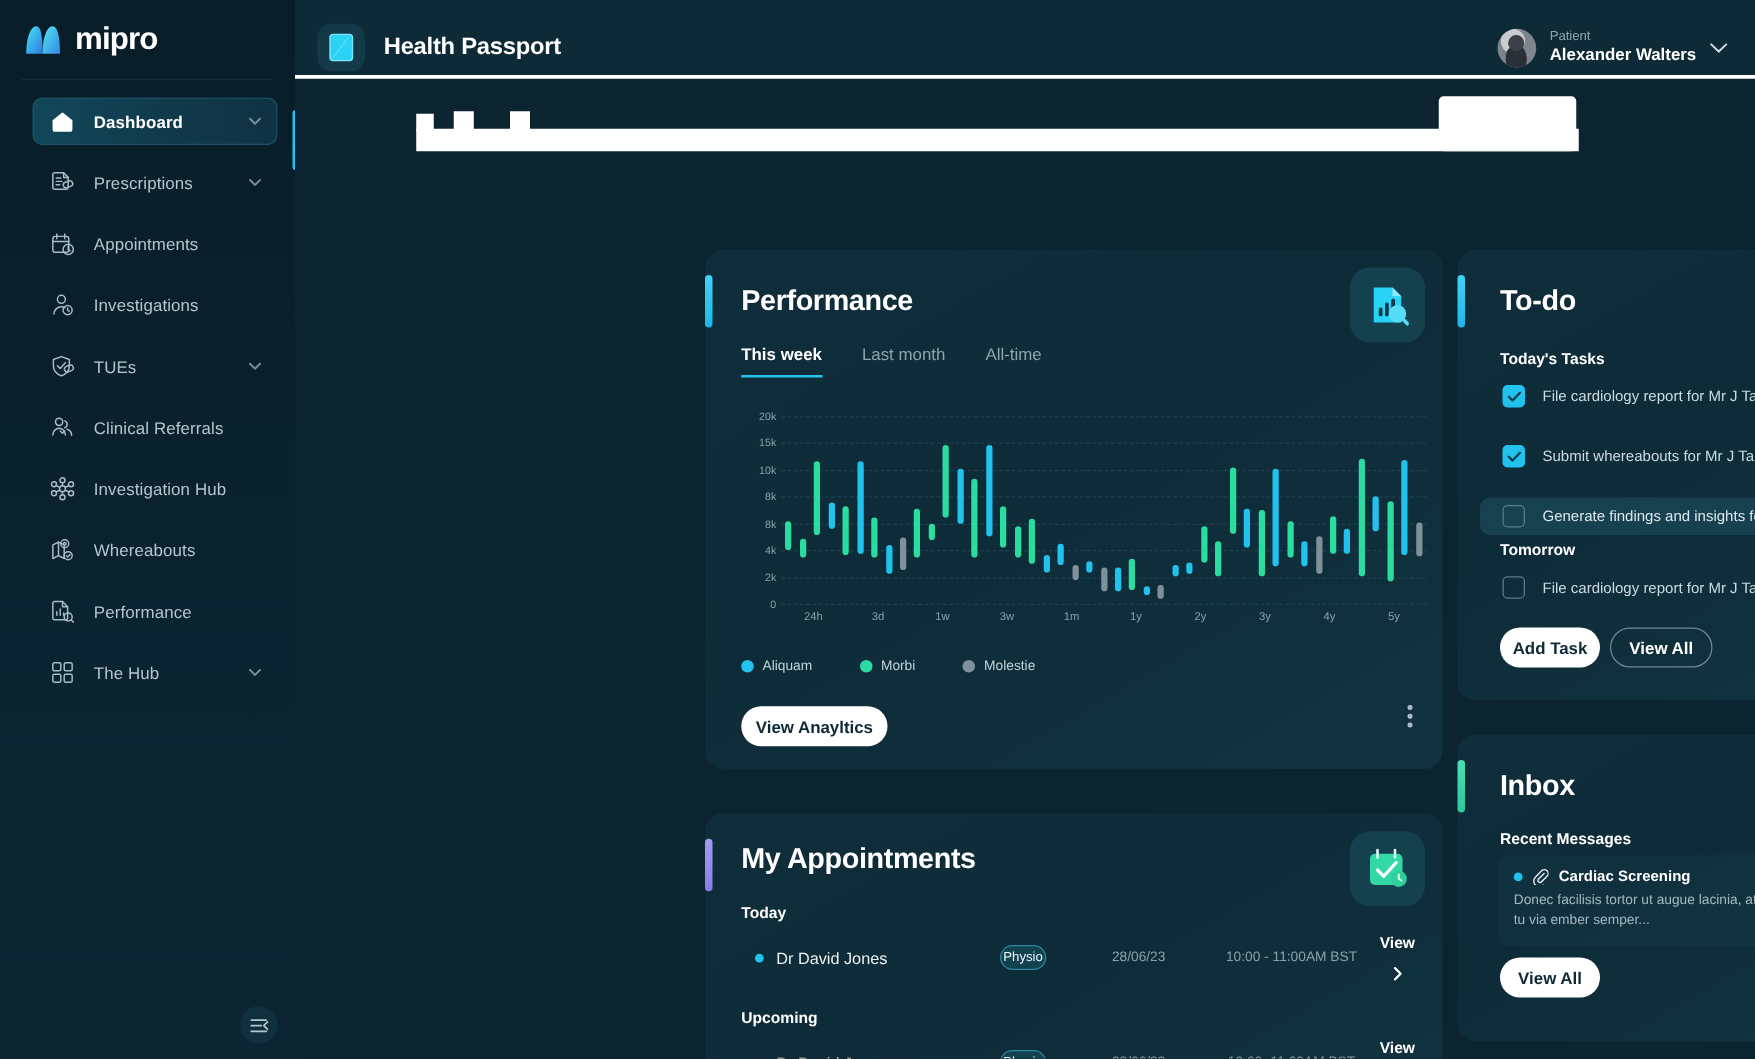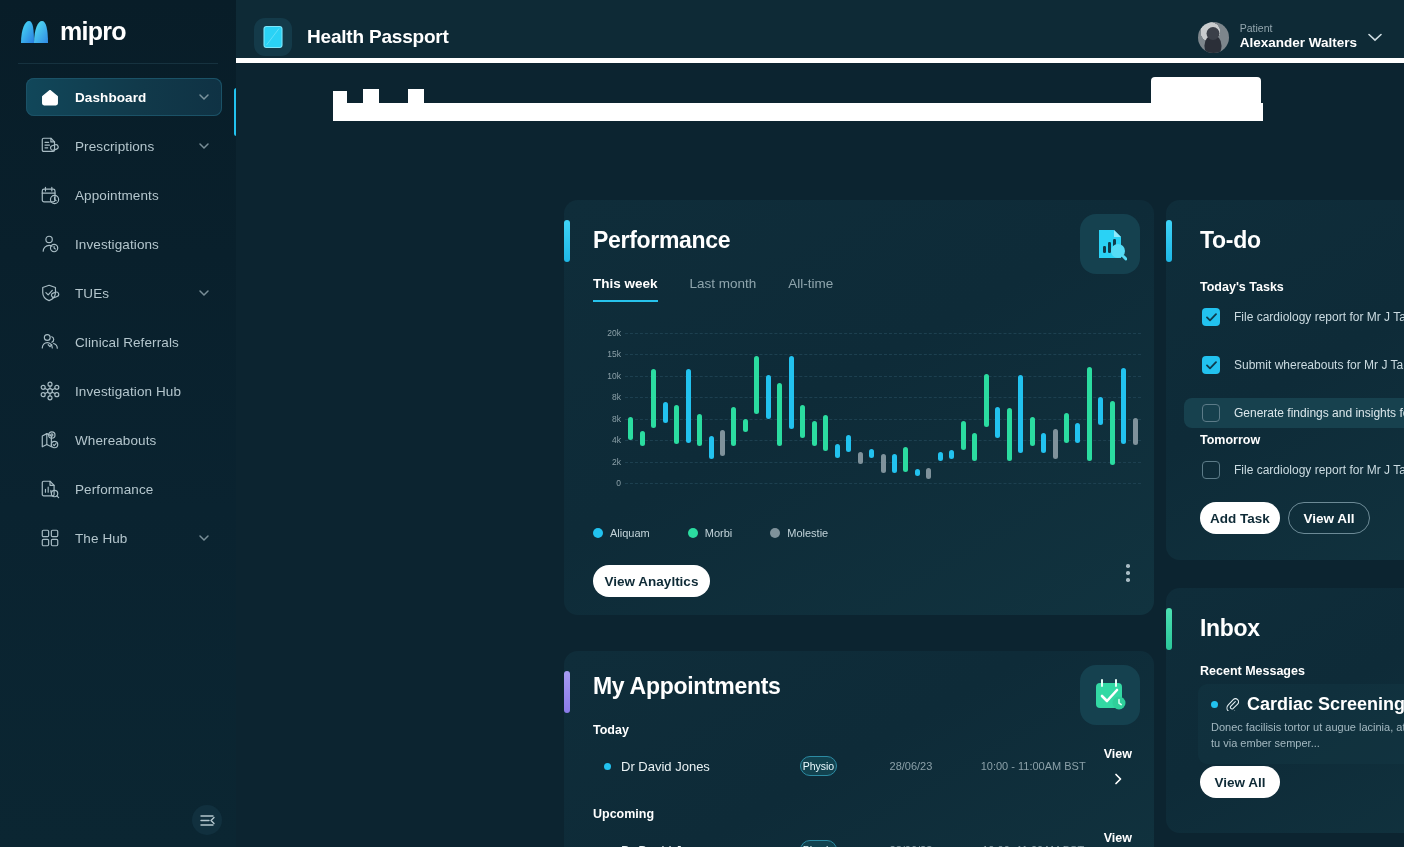--- a/index.html
+++ b/index.html
@@ -54,21 +54,21 @@
   .sb-scroll-track {
     position: absolute; left: 236px; top: 63px; width: 1.5px; height: 784px;
     background: #143141;
   }
 
   
   .main { flex: 1; height: 847px; position: relative; background: #0c2430; overflow: hidden; }
   .topbar {
     height: 63px; display: flex; align-items: center;
     background: #0e2a36; padding: 16px 22px 0 18px;
-    border-bottom: 5px solid #ffffff;
+    border-bottom: 3px solid #ffffff;
   }
   .app-badge {
     width: 38px; height: 38px; border-radius: 11px;
     background: #143a49; display: flex; align-items: center; justify-content: center;
     flex: 0 0 38px;
   }
   .app-title { font-size: 19px; font-weight: 700; color: #fff; margin-left: 15px; letter-spacing: -.2px; }
   .user-box { margin-left: auto; display: flex; align-items: center; gap: 11px; cursor: pointer; }
   .avatar {
     width: 31px; height: 31px; border-radius: 50%;
@@ -159,21 +159,21 @@
   .cb.on { background: #22c2ef; }
   .cb.off { border: 1.5px solid #5c7b88; }
   .task-text { font-size: 12px; color: #cbdbe1; }
   .task.hl .task-text { color: #dbe7eb; }
 
   
   #inbox { left: 930px; top: 525px; width: 340px; height: 245px; }
   .msg { background: #14394766; border-radius: 9px; padding: 10px 13px 12px 13px; }
   .msg-head { display: flex; align-items: center; gap: 8px; }
   .msg-dot { width: 7px; height: 7px; border-radius: 50%; background: #22c2ef; flex:0 0 7px; }
-  .msg-title { font-size: 18px; font-weight: 700; color: #fff; text-align: center; }
+  .msg-title { font-size: 12px; font-weight: 700; color: #fff; text-align: center; }
   .msg-body { font-size: 11px; color: #a3b8c0; line-height: 1.45; margin-top: 5px; }
 
   
   #appts { left: 328px; top: 588px; width: 590px; height: 260px; }
   .ap-group { font-size: 12.5px; font-weight: 700; color: #fff; }
   .ap-row { display: flex; align-items: center; height: 26px; }
   .ap-dot { width: 7px; height: 7px; border-radius: 50%; background: #22c2ef; margin-right: 10px; flex:0 0 7px;}
   .ap-name { font-size: 13px; color: #eaf2f4; }
   .ap-tag {
     font-size: 10.5px; color: #eafaff; background: #12424f;
@@ -465,20 +465,32 @@
             <div class="bar" style="left: 416.033px; top: 99.75px; height: 20.25px; background: rgb(34, 194, 239);"></div>
             <div class="bar" style="left: 427.5px; top: 96px; height: 30px; background: rgb(127, 146, 155);"></div>
             <div class="bar" style="left: 438.967px; top: 80.25px; height: 30px; background: rgb(43, 220, 160);"></div>
             <div class="bar" style="left: 450.433px; top: 90px; height: 19.5px; background: rgb(34, 194, 239);"></div>
             <div class="bar" style="left: 461.9px; top: 33.75px; height: 93.75px; background: rgb(43, 220, 160);"></div>
             <div class="bar" style="left: 473.367px; top: 63.75px; height: 28.5px; background: rgb(34, 194, 239);"></div>
             <div class="bar" style="left: 484.833px; top: 67.5px; height: 64.5px; background: rgb(43, 220, 160);"></div>
             <div class="bar" style="left: 496.3px; top: 34.5px; height: 76.5px; background: rgb(34, 194, 239);"></div>
             <div class="bar" style="left: 507.767px; top: 84.75px; height: 27px; background: rgb(127, 146, 155);"></div>
           </div>
+        <div class="x-axis" id="x-axis">
+            <div class="x-tick" style="left: 25.8px;">24h</div>
+            <div class="x-tick" style="left: 77.4px;">3d</div>
+            <div class="x-tick" style="left: 129px;">1w</div>
+            <div class="x-tick" style="left: 180.6px;">3w</div>
+            <div class="x-tick" style="left: 232.2px;">1m</div>
+            <div class="x-tick" style="left: 283.8px;">1y</div>
+            <div class="x-tick" style="left: 335.4px;">2y</div>
+            <div class="x-tick" style="left: 387px;">3y</div>
+            <div class="x-tick" style="left: 438.6px;">4y</div>
+            <div class="x-tick" style="left: 490.2px;">5y</div>
+          </div>
       </div>
 
       <div class="legend" id="legend">
           <div class="lg">
             <span class="dot" style="background:#22c2ef"></span>
             <span>Aliquam</span>
           </div>
           <div class="lg">
             <span class="dot" style="background:#2bdca0"></span>
             <span>Morbi</span>

